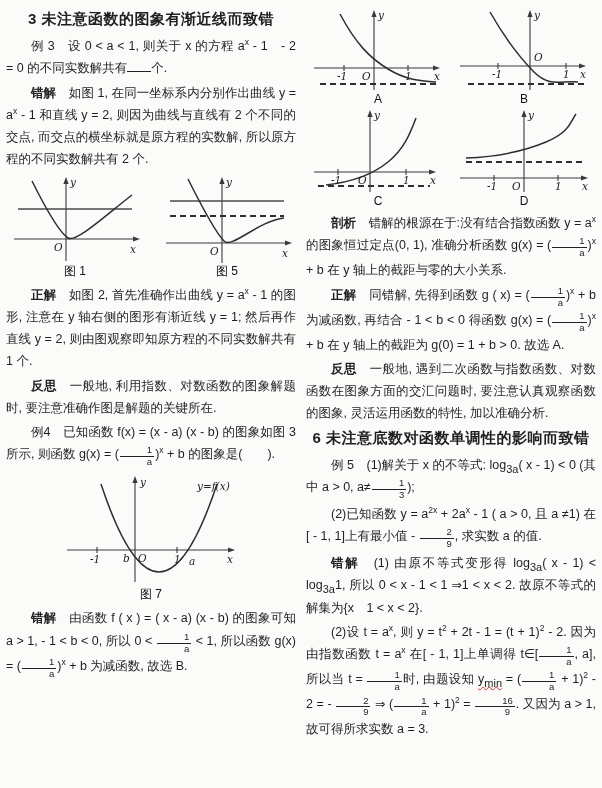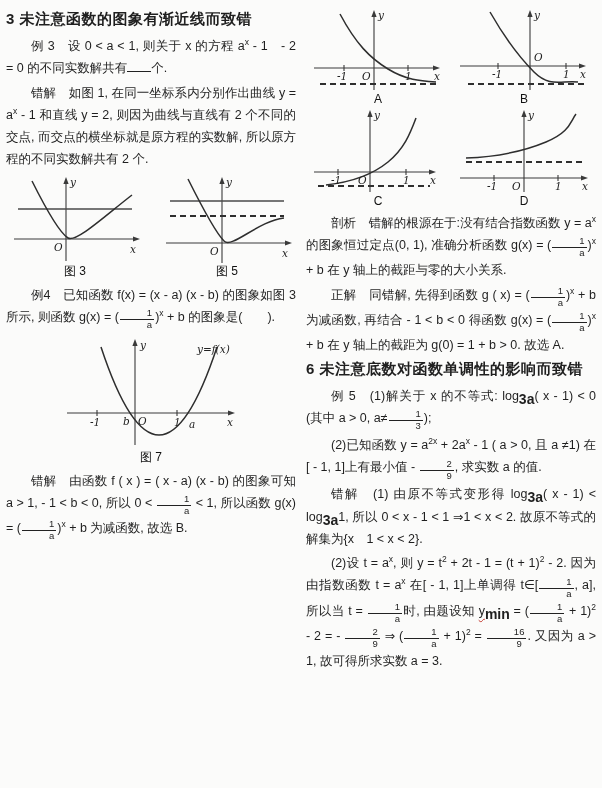--- a/index.html
+++ b/index.html
@@ -1,24 +1,24 @@
 <!DOCTYPE html>
 <html><head>
 <meta charset="utf-8">
 <style>
   html,body{margin:0;padding:0;background:#fbfbfa;}
   body{width:602px;height:788px;color:#1f1f1f;
        font-family:"Liberation Sans","DejaVu Sans",sans-serif;font-size:12.5px;overflow:hidden;}
   .page{display:flex;gap:10px;padding:6px 6px 0 6px;box-sizing:border-box;width:602px;}
   .col{width:290px;}
-  h2.sec{font-size:15px;font-weight:600;margin:4px 0 6px 0;letter-spacing:.5px;}
+  h2.sec{font-size:15px;font-weight:600;margin:4px 0 6px 0;letter-spacing:.5px;text-align:center;}
   p.para{margin:0 0 2px 0;text-align:justify;text-indent:2em;line-height:1.78;}
-  p.para .bold{font-weight:normal;}
+  p.para .bold{font-weight:bold;}
   sup{font-size:8.5px;line-height:0;}
-  sub{font-size:14px;line-height:0;font-weight:bold;}
+  sub{font-size:11px;line-height:0;}
   .frac{display:inline-block;vertical-align:-0.75em;text-align:center;
         font-size:9.5px;line-height:1.15;margin:0 1px;}
   .frac .num,.frac .den{display:block;padding:0 2px;}
   .frac .den{border-top:1px solid #222;}
   .blank{display:inline-block;border-bottom:1px solid #222;height:1em;vertical-align:baseline;}
   .wavy{text-decoration:underline wavy #c4392f;text-decoration-thickness:1px;text-underline-offset:3px;}
   .figrow{display:flex;justify-content:center;gap:14px;margin:2px 0 4px 0;}
   .figgrid{display:flex;flex-wrap:wrap;justify-content:center;column-gap:6px;row-gap:0;margin:0 0 4px 0;}
   .figbox{text-align:center;}
   .figcap{font-size:12px;margin-top:-2px;color:#111;}
@@ -48,39 +48,41 @@
           <line class="ax" x1="8" y1="66" x2="130" y2="66"></line>
             <path class="ah" d="M134,66 l-7,-2.6 v5.2 z"></path>
           <line class="ax" x1="60" y1="88" x2="60" y2="8"></line>
             <path class="ah" d="M60,4 l-2.6,7 h5.2 z"></path>
           <line class="hl" x1="12" y1="36" x2="126" y2="36"></line>
           <path class="cv" d="M26,8 C42,40 54,60 62,65 S100,42 126,22"></path>
           <text x="48" y="78">O</text>
           <text x="124" y="80">x</text>
           <text x="64" y="13">y</text>
         </svg>
-        <div class="figcap">图 3</div>
+        <div class="figcap">图 1</div>
       </div>
       <div class="figbox">
         <svg width="138" height="92" viewBox="0 0 138 92">
           <line class="ax" x1="8" y1="70" x2="130" y2="70"></line>
             <path class="ah" d="M134,70 l-7,-2.6 v5.2 z"></path>
           <line class="ax" x1="64" y1="90" x2="64" y2="8"></line>
             <path class="ah" d="M64,4 l-2.6,7 h5.2 z"></path>
           <line class="hl" x1="12" y1="28" x2="126" y2="28"></line>
           <line class="dl" x1="12" y1="43" x2="126" y2="43"></line>
           <path class="cv" d="M30,6 C46,38 58,60 66,68 S100,48 126,45"></path>
           <text x="52" y="82">O</text>
           <text x="124" y="84">x</text>
           <text x="68" y="13">y</text>
         </svg>
         <div class="figcap">图 5</div>
       </div>
     </div>
 
+    <p class="para"><span class="bold">正解</span>　如图 2, 首先准确作出曲线 y = a<sup>x</sup> - 1 的图形, 注意在 y 轴右侧的图形有渐近线 y = 1; 然后再作直线 y = 2, 则由图观察即知原方程的不同实数解共有 1 个.</p>
+    <p class="para"><span class="bold">反思</span>　一般地, 利用指数、对数函数的图象解题时, 要注意准确作图是解题的关键所在.</p>
 
     <p class="para">例4　已知函数 f(x) = (x - a) (x - b) 的图象如图 3 所示, 则函数 g(x) = (<span class="frac"><span class="num">1</span><span class="den">a</span></span>)<sup>x</sup> + b 的图象是(　　).</p>
 
     <div class="figrow">
       <div class="figbox">
         <svg width="185" height="118" viewBox="0 0 185 118">
           <line class="ax" x1="8" y1="80" x2="172" y2="80"></line>
             <path class="ah" d="M176,80 l-7,-2.6 v5.2 z"></path>
           <line class="ax" x1="76" y1="112" x2="76" y2="10"></line>
             <path class="ah" d="M76,6 l-2.6,7 h5.2 z"></path>
@@ -175,20 +177,21 @@
           <text x="101" y="84">1</text>
           <text x="128" y="84">x</text>
           <text x="74" y="13">y</text>
         </svg>
         <div class="figcap">D</div>
       </div>
     </div>
 
     <p class="para"><span class="bold">剖析</span>　错解的根源在于:没有结合指数函数 y = a<sup>x</sup> 的图象恒过定点(0, 1), 准确分析函数 g(x) = (<span class="frac"><span class="num">1</span><span class="den">a</span></span>)<sup>x</sup> + b 在 y 轴上的截距与零的大小关系.</p>
     <p class="para"><span class="bold">正解</span>　同错解, 先得到函数 g ( x) = (<span class="frac"><span class="num">1</span><span class="den">a</span></span>)<sup>x</sup> + b 为减函数, 再结合 - 1 &lt; b &lt; 0 得函数 g(x) = (<span class="frac"><span class="num">1</span><span class="den">a</span></span>)<sup>x</sup> + b 在 y 轴上的截距为 g(0) = 1 + b &gt; 0. 故选 A.</p>
+    <p class="para"><span class="bold">反思</span>　一般地, 遇到二次函数与指数函数、对数函数在图象方面的交汇问题时, 要注意认真观察函数的图象, 灵活运用函数的特性, 加以准确分析.</p>
 
     <h2 class="sec">6 未注意底数对函数单调性的影响而致错</h2>
     <p class="para">例 5　(1)解关于 x 的不等式: log<sub>3a</sub>( x - 1) &lt; 0 (其中 a &gt; 0, a≠<span class="frac"><span class="num">1</span><span class="den">3</span></span>);</p>
     <p class="para">(2)已知函数 y = a<sup>2x</sup> + 2a<sup>x</sup> - 1 ( a &gt; 0, 且 a ≠1) 在[ - 1, 1]上有最小值 - <span class="frac"><span class="num">2</span><span class="den">9</span></span>, 求实数 a 的值.</p>
     <p class="para"><span class="bold">错解</span>　(1) 由原不等式变形得 log<sub>3a</sub>( x - 1) &lt; log<sub>3a</sub>1, 所以 0 &lt; x - 1 &lt; 1 ⇒1 &lt; x &lt; 2. 故原不等式的解集为{x　1 &lt; x &lt; 2}.</p>
     <p class="para">(2)设 t = a<sup>x</sup>, 则 y = t<sup>2</sup> + 2t - 1 = (t + 1)<sup>2</sup> - 2. 因为由指数函数 t = a<sup>x</sup> 在[ - 1, 1]上单调得 t∈[<span class="frac"><span class="num">1</span><span class="den">a</span></span>, a], 所以当 t = <span class="frac"><span class="num">1</span><span class="den">a</span></span>时, 由题设知 <span class="wavy">y<sub>min</sub></span> = (<span class="frac"><span class="num">1</span><span class="den">a</span></span> + 1)<sup>2</sup> - 2 = - <span class="frac"><span class="num">2</span><span class="den">9</span></span> ⇒ (<span class="frac"><span class="num">1</span><span class="den">a</span></span> + 1)<sup>2</sup> = <span class="frac"><span class="num">16</span><span class="den">9</span></span>. 又因为 a &gt; 1, 故可得所求实数 a = 3.</p>
   </div>
 </div>
 
 </body></html>

